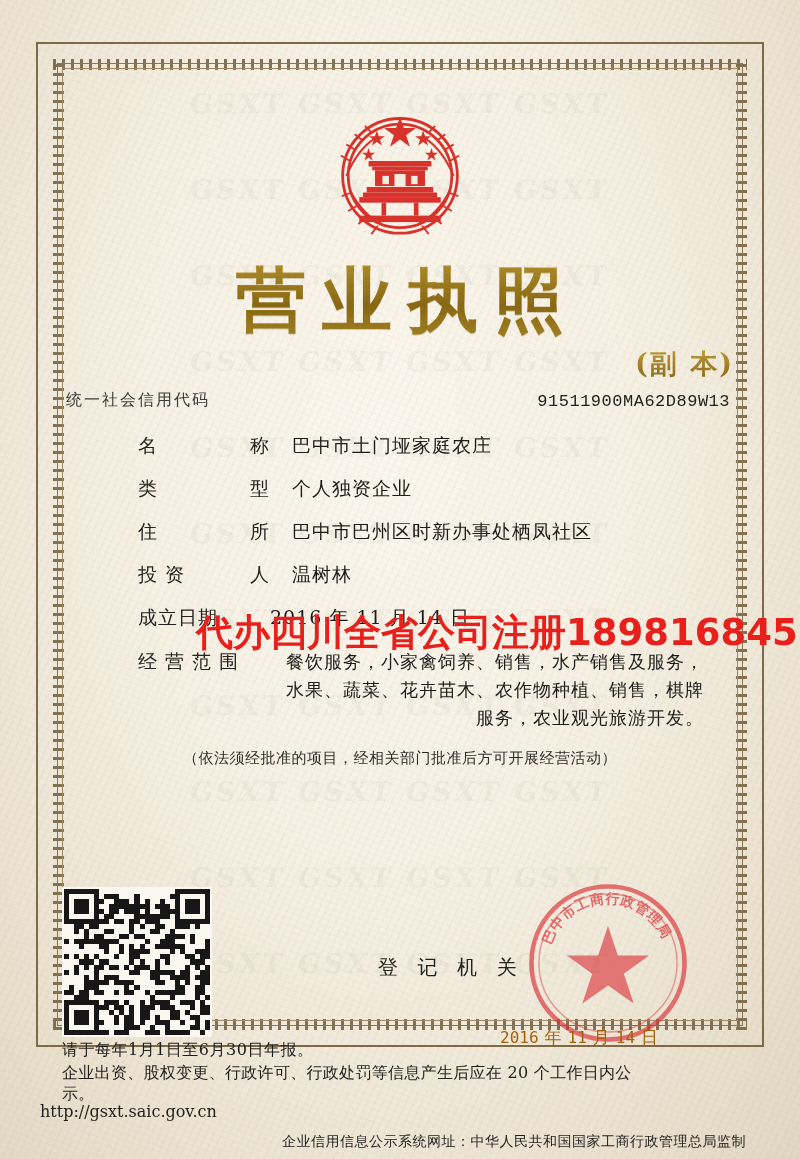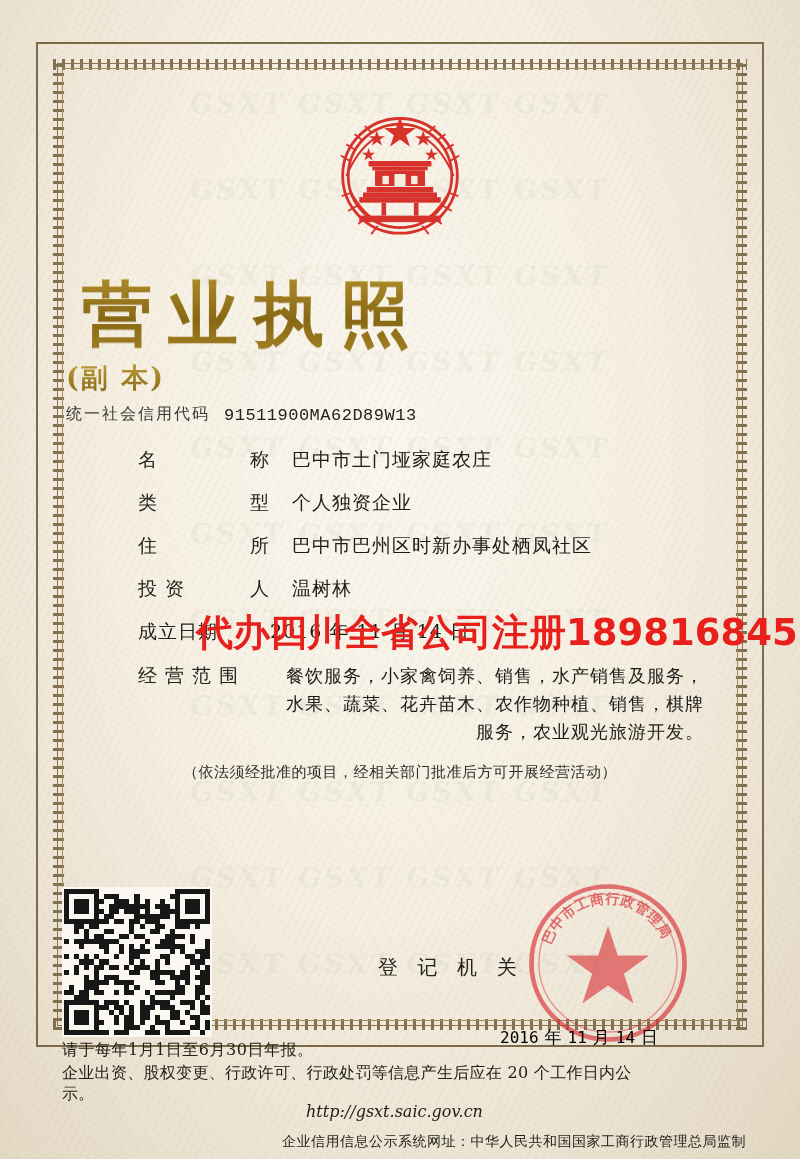--- a/index.html
+++ b/index.html
@@ -91,51 +91,51 @@
   }
   .emblem {
     margin: 28px auto 0;
     width: 148px;
     height: 148px;
     position: relative;
   }
   .emblem svg { display: block; }
 
   .title {
-    text-align: left;
-    margin-top: 20px;
+    text-align: center;
+    margin-top: 6px;
     font-family: "DejaVu Serif", "Liberation Serif", serif;
     font-weight: bold;
     font-size: 70px;
     letter-spacing: 16px;
     text-indent: 16px;
     color: #9c7d22;
     background: linear-gradient(180deg, #c9a438 0%, #8d6c14 55%, #b9962f 100%);
     -webkit-background-clip: text;
     background-clip: text;
     -webkit-text-fill-color: transparent;
     text-shadow: 0 1px 0 rgba(120,90,20,0.25);
   }
   .subtitle {
-    text-align: left;
+    text-align: right;
     margin-top: -2px;
     font-family: "DejaVu Serif", "Liberation Serif", serif;
     font-weight: bold;
     font-size: 27px;
     letter-spacing: 2px;
     color: #7d6620;
     background: linear-gradient(180deg, #c2a039 0%, #86661a 100%);
     -webkit-background-clip: text;
     background-clip: text;
     -webkit-text-fill-color: transparent;
   }
   .code-row {
     display: flex;
     align-items: flex-end;
-    justify-content: flex-start;
+    justify-content: space-between;
     gap: 14px;
     margin-top: 8px;
     padding-right: 4px;
   }
   .code-label {
     font-family: "DejaVu Serif", "Liberation Serif", serif;
     font-size: 16px;
     letter-spacing: 2px;
     color: #3b3a36;
   }
@@ -245,21 +245,21 @@
   }
   .date-line {
     position: absolute;
     left: 500px;
     bottom: 110px;
     display: flex;
     align-items: baseline;
     gap: 6px;
     font-family: "DejaVu Serif", "Liberation Serif", serif;
     font-size: 17px;
-    color: #000000;
+    color: #a16207;
     z-index: 5;
   }
   .date-line .num { font-family: "DejaVu Sans Mono","Liberation Mono",monospace; font-size: 16px; }
 
   
   .footer {
     position: absolute;
     left: 40px; right: 36px;
     bottom: 8px;
     font-family: "DejaVu Serif", "Liberation Serif", serif;
@@ -292,22 +292,20 @@
     letter-spacing: 0.5px;
   }
   .foot-bottom .right {
     font-size: 14px;
     letter-spacing: 0.5px;
   }
   .foot-mid {
     position: absolute;
     left: 0; right: 15px;
     bottom: 30px;
-    text-align: center;
-    font-style: italic;
   }
 </style>
 </head>
 <body>
 
 <div class="page">
   <div class="paper"></div>
 
   <div class="watermark">
     <div class="wm-row">

